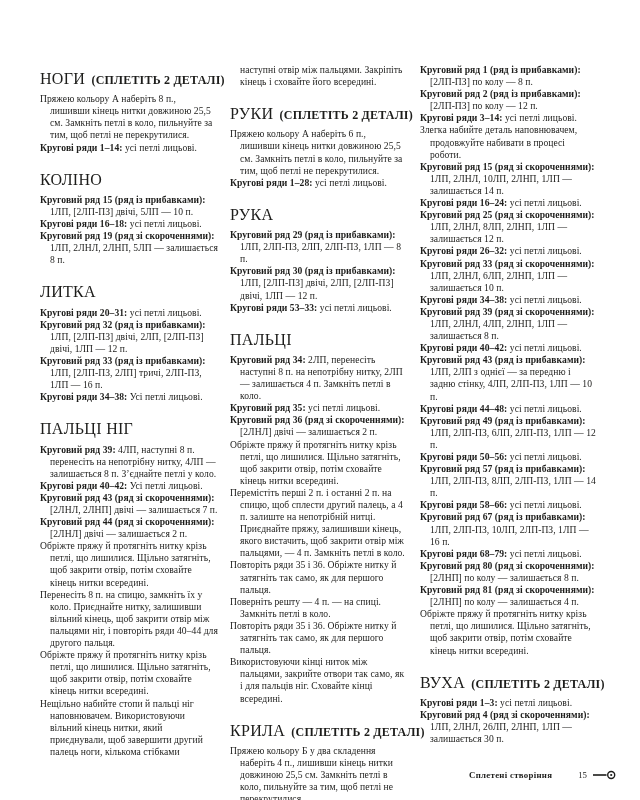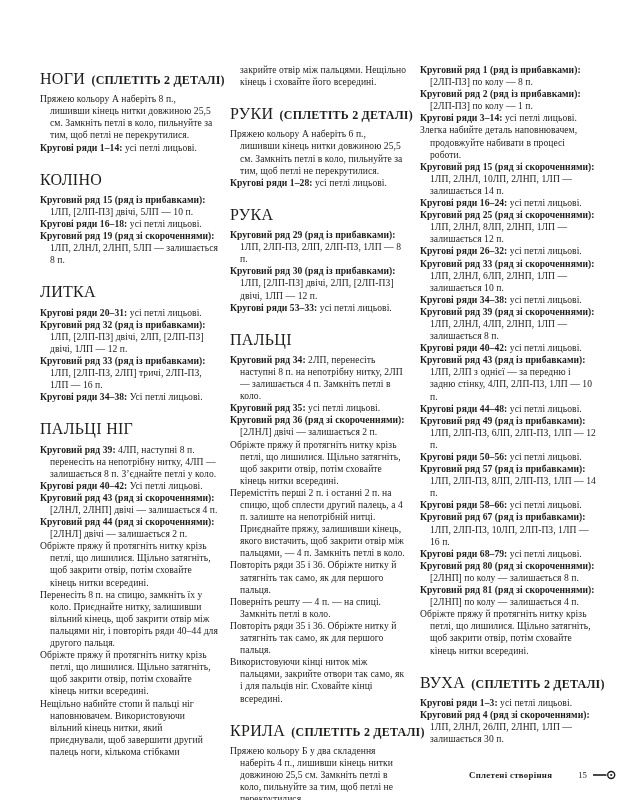--- a/index.html
+++ b/index.html
@@ -54,29 +54,29 @@
         <p class="para"><strong class="lead">Кругові ряди 16–18:</strong> <span class="ptext">усі петлі лицьові.</span></p>
         <p class="para"><strong class="lead">Круговий ряд 19 (ряд зі скороченнями):</strong> <span class="ptext">1ЛП, 2ЛНЛ, 2ЛНП, 5ЛП — залишається 8 п.</span></p>
         <h2 class="heading"><span class="h-title">ЛИТКА</span></h2>
         <p class="para"><strong class="lead">Кругові ряди 20–31:</strong> <span class="ptext">усі петлі лицьові.</span></p>
         <p class="para"><strong class="lead">Круговий ряд 32 (ряд із прибавками):</strong> <span class="ptext">1ЛП, [2ЛП-ПЗ] двічі, 2ЛП, [2ЛП-ПЗ] двічі, 1ЛП — 12 п.</span></p>
         <p class="para"><strong class="lead">Круговий ряд 33 (ряд із прибавками):</strong> <span class="ptext">1ЛП, [2ЛП-ПЗ, 2ЛП] тричі, 2ЛП-ПЗ, 1ЛП — 16 п.</span></p>
         <p class="para"><strong class="lead">Кругові ряди 34–38:</strong> <span class="ptext">Усі петлі лицьові.</span></p>
         <h2 class="heading"><span class="h-title">ПАЛЬЦІ НІГ</span></h2>
         <p class="para"><strong class="lead">Круговий ряд 39:</strong> <span class="ptext">4ЛП, наступні 8 п. перенесіть на непотрібну нитку, 4ЛП — залишається 8 п. З’єднайте петлі у коло.</span></p>
         <p class="para"><strong class="lead">Кругові ряди 40–42:</strong> <span class="ptext">Усі петлі лицьові.</span></p>
-        <p class="para"><strong class="lead">Круговий ряд 43 (ряд зі скороченнями):</strong> <span class="ptext">[2ЛНЛ, 2ЛНП] двічі — залишається 4 п.</span></p>
+        <p class="para"><strong class="lead">Круговий ряд 43 (ряд зі скороченнями):</strong> <span class="ptext">[2ЛНЛ, 2ЛНП] двічі — залишається 7 п.</span></p>
         <p class="para"><strong class="lead">Круговий ряд 44 (ряд зі скороченнями):</strong> <span class="ptext">[2ЛНЛ] двічі — залишається 2 п.</span></p>
         <p class="para"><span class="ptext">Обріжте пряжу й протягніть нитку крізь петлі, що лишилися. Щільно затягніть, щоб закрити отвір, потім сховайте кінець нитки всередині.</span></p>
         <p class="para"><span class="ptext">Перенесіть 8 п. на спицю, замкніть їх у коло. Приєднайте нитку, залишивши вільний кінець, щоб закрити отвір між пальцями ніг, і повторіть ряди 40–44 для другого пальця.</span></p>
         <p class="para"><span class="ptext">Обріжте пряжу й протягніть нитку крізь петлі, що лишилися. Щільно затягніть, щоб закрити отвір, потім сховайте кінець нитки всередині.</span></p>
         <p class="para"><span class="ptext">Нещільно набийте стопи й пальці ніг наповнювачем. Використовуючи вільний кінець нитки, який приєднували, щоб завершити другий палець ноги, кількома стібками</span></p>
       </div>
     <div class="col">
-        <p class="para cont"><span class="ptext">закрийте отвір між пальцями. Нещільно кінець і сховайте його всередині.</span></p>
+        <p class="para cont"><span class="ptext">наступні отвір між пальцями. Закріпіть кінець і сховайте його всередині.</span></p>
         <h2 class="heading"><span class="h-title">РУКИ</span> <span class="h-sub">(СПЛЕТІТЬ 2 ДЕТАЛІ)</span></h2>
         <p class="para"><span class="ptext">Пряжею кольору А наберіть 6 п., лишивши кінець нитки довжиною 25,5 см. Замкніть петлі в коло, пильнуйте за тим, щоб петлі не перекрутилися.</span></p>
         <p class="para"><strong class="lead">Кругові ряди 1–28:</strong> <span class="ptext">усі петлі лицьові.</span></p>
         <h2 class="heading"><span class="h-title">РУКА</span></h2>
         <p class="para"><strong class="lead">Круговий ряд 29 (ряд із прибавками):</strong> <span class="ptext">1ЛП, 2ЛП-ПЗ, 2ЛП, 2ЛП-ПЗ, 1ЛП — 8 п.</span></p>
         <p class="para"><strong class="lead">Круговий ряд 30 (ряд із прибавками):</strong> <span class="ptext">1ЛП, [2ЛП-ПЗ] двічі, 2ЛП, [2ЛП-ПЗ] двічі, 1ЛП — 12 п.</span></p>
         <p class="para"><strong class="lead">Кругові ряди 53–33:</strong> <span class="ptext">усі петлі лицьові.</span></p>
         <h2 class="heading"><span class="h-title">ПАЛЬЦІ</span></h2>
         <p class="para"><strong class="lead">Круговий ряд 34:</strong> <span class="ptext">2ЛП, перенесіть наступні 8 п. на непотрібну нитку, 2ЛП — залишається 4 п. Замкніть петлі в коло.</span></p>
         <p class="para"><strong class="lead">Круговий ряд 35:</strong> <span class="ptext">усі петлі лицьові.</span></p>
@@ -85,21 +85,21 @@
         <p class="para"><span class="ptext">Перемістіть перші 2 п. і останні 2 п. на спицю, щоб сплести другий палець, а 4 п. залиште на непотрібній нитці. Приєднайте пряжу, залишивши кінець, якого вистачить, щоб закрити отвір між пальцями, — 4 п. Замкніть петлі в коло.</span></p>
         <p class="para"><span class="ptext">Повторіть ряди 35 і 36. Обріжте нитку й затягніть так само, як для першого пальця.</span></p>
         <p class="para"><span class="ptext">Поверніть решту — 4 п. — на спиці. Замкніть петлі в коло.</span></p>
         <p class="para"><span class="ptext">Повторіть ряди 35 і 36. Обріжте нитку й затягніть так само, як для першого пальця.</span></p>
         <p class="para"><span class="ptext">Використовуючи кінці ниток між пальцями, закрийте отвори так само, як і для пальців ніг. Сховайте кінці всередині.</span></p>
         <h2 class="heading"><span class="h-title">КРИЛА</span> <span class="h-sub">(СПЛЕТІТЬ 2 ДЕТАЛІ)</span></h2>
         <p class="para"><span class="ptext">Пряжею кольору Б у два складення наберіть 4 п., лишивши кінець нитки довжиною 25,5 см. Замкніть петлі в коло, пильнуйте за тим, щоб петлі не перекрутилися.</span></p>
       </div>
     <div class="col">
         <p class="para"><strong class="lead">Круговий ряд 1 (ряд із прибавками):</strong> <span class="ptext">[2ЛП-ПЗ] по колу — 8 п.</span></p>
-        <p class="para"><strong class="lead">Круговий ряд 2 (ряд із прибавками):</strong> <span class="ptext">[2ЛП-ПЗ] по колу — 1 п.</span></p>
+        <p class="para"><strong class="lead">Круговий ряд 2 (ряд із прибавками):</strong> <span class="ptext">[2ЛП-ПЗ] по колу — 12 п.</span></p>
         <p class="para"><strong class="lead">Кругові ряди 3–14:</strong> <span class="ptext">усі петлі лицьові.</span></p>
         <p class="para"><span class="ptext">Злегка набийте деталь наповнювачем, продовжуйте набивати в процесі роботи.</span></p>
         <p class="para"><strong class="lead">Круговий ряд 15 (ряд зі скороченнями):</strong> <span class="ptext">1ЛП, 2ЛНЛ, 10ЛП, 2ЛНП, 1ЛП — залишається 14 п.</span></p>
         <p class="para"><strong class="lead">Кругові ряди 16–24:</strong> <span class="ptext">усі петлі лицьові.</span></p>
         <p class="para"><strong class="lead">Круговий ряд 25 (ряд зі скороченнями):</strong> <span class="ptext">1ЛП, 2ЛНЛ, 8ЛП, 2ЛНП, 1ЛП — залишається 12 п.</span></p>
         <p class="para"><strong class="lead">Кругові ряди 26–32:</strong> <span class="ptext">усі петлі лицьові.</span></p>
         <p class="para"><strong class="lead">Круговий ряд 33 (ряд зі скороченнями):</strong> <span class="ptext">1ЛП, 2ЛНЛ, 6ЛП, 2ЛНП, 1ЛП — залишається 10 п.</span></p>
         <p class="para"><strong class="lead">Кругові ряди 34–38:</strong> <span class="ptext">усі петлі лицьові.</span></p>
         <p class="para"><strong class="lead">Круговий ряд 39 (ряд зі скороченнями):</strong> <span class="ptext">1ЛП, 2ЛНЛ, 4ЛП, 2ЛНП, 1ЛП — залишається 8 п.</span></p>
         <p class="para"><strong class="lead">Кругові ряди 40–42:</strong> <span class="ptext">усі петлі лицьові.</span></p>

